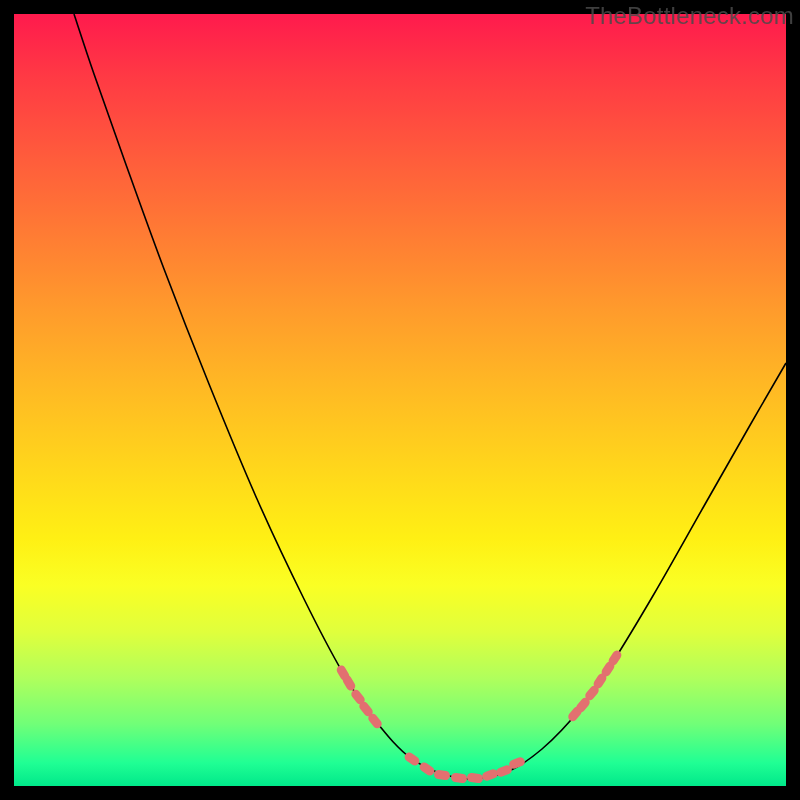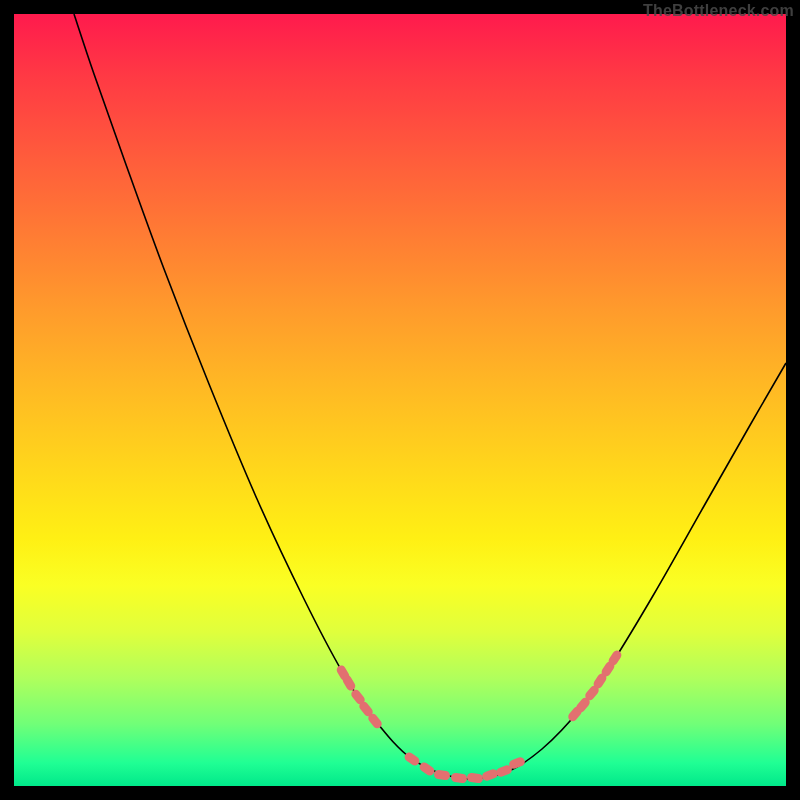--- a/index.html
+++ b/index.html
@@ -39,22 +39,22 @@
       #b0ff5c 86%,
       #70ff78 92%,
       #20ff94 97%,
       #00e88a 100%);
   }
   .watermark {
     position: absolute;
     top: 2px;
     right: 6px;
     color: #4a4a4a;
-    font-size: 16px;
-    font-weight: 700;
+    font-size: 24px;
+    font-weight: 400;
     letter-spacing: 0.2px;
     opacity: 0.85;
     pointer-events: none;
   }
   svg.plot {
     position: absolute;
     left: 0;
     top: 0;
     width: 772px;
     height: 772px;

